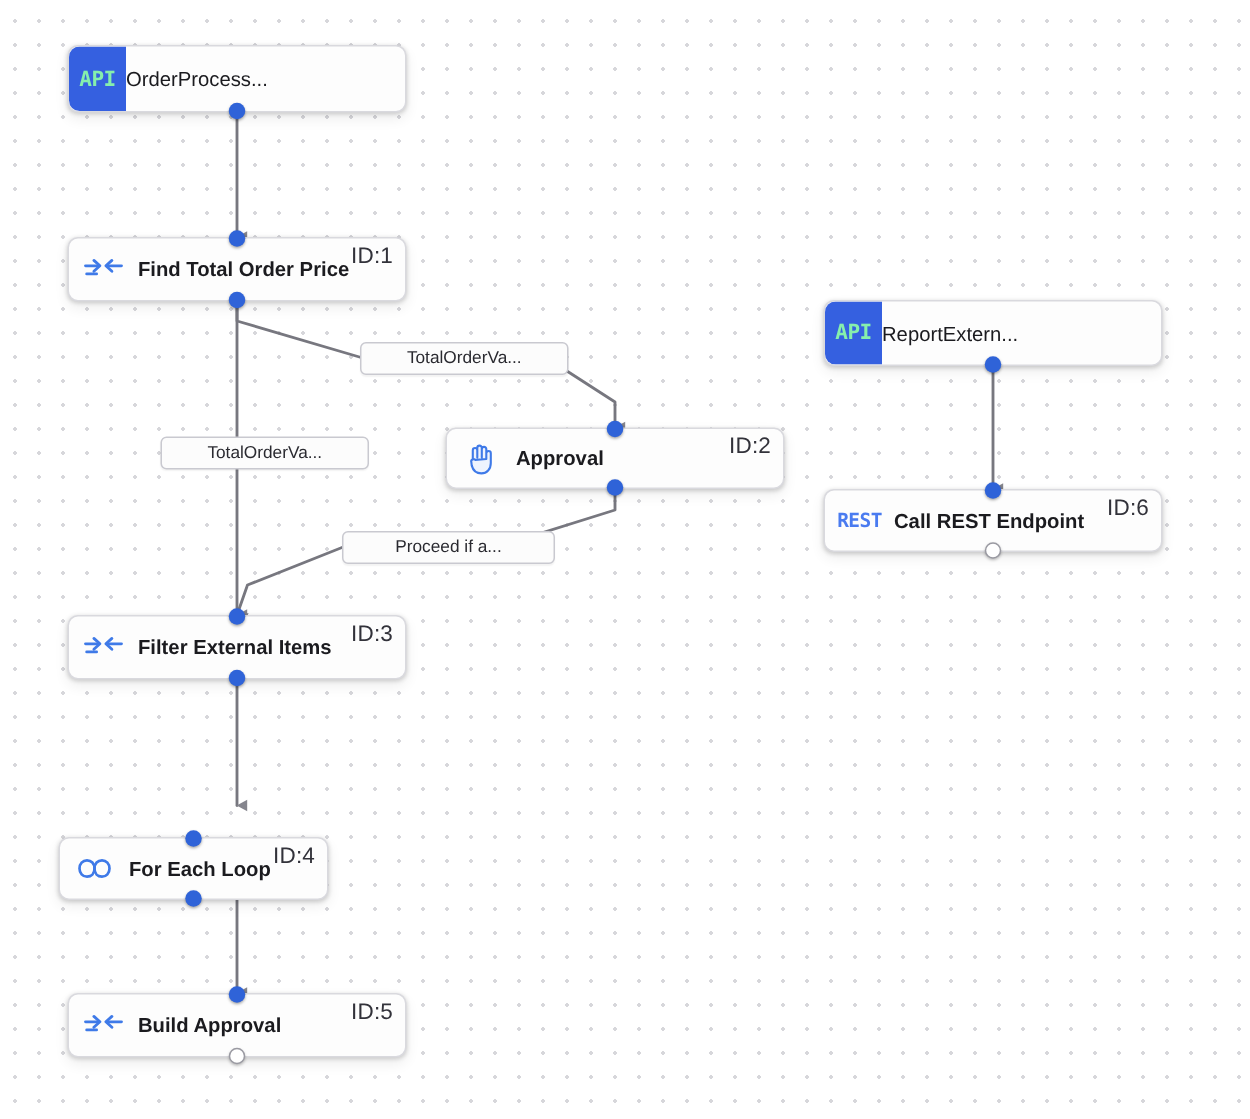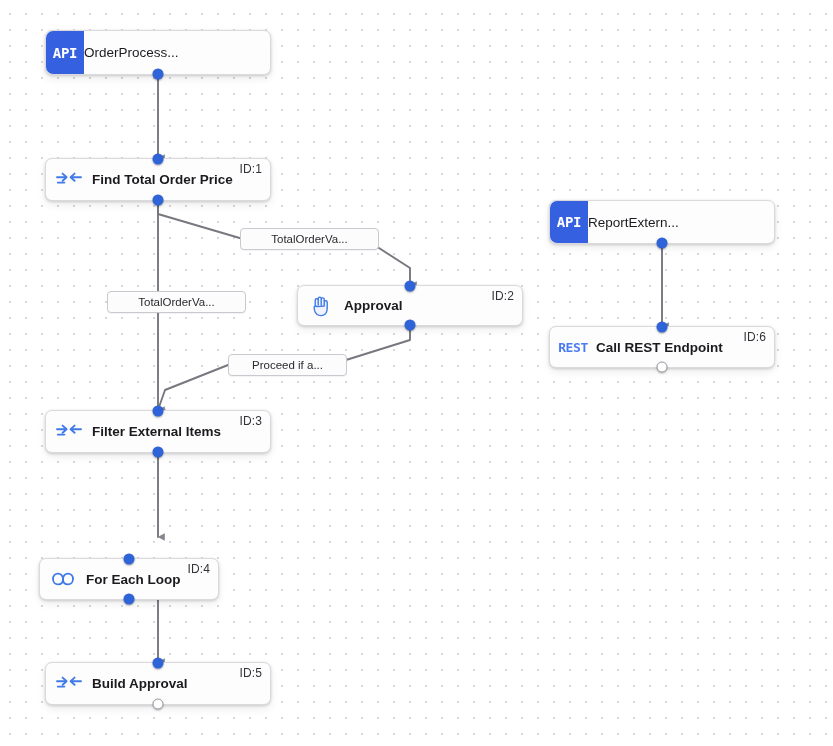--- a/index.html
+++ b/index.html
@@ -48,21 +48,21 @@
   .api-badge {
     width: 38px;
     align-self: stretch;
     background: #3560e0;
     display: flex;
     align-items: center;
     justify-content: center;
     flex: 0 0 38px;
   }
   .api-badge span {
-    color: #ffffff;
+    color: #86efac;
     font-family: "DejaVu Sans Mono", monospace;
     font-size: 14px;
     font-weight: 700;
     letter-spacing: -0.3px;
   }
   .rest-badge {
     width: 46px;
     flex: 0 0 46px;
     display: flex;
     align-items: flex-end;
@@ -91,21 +91,21 @@
     padding-left: 0;
   }
   .node-label.plain {
     font-weight: 400;
     font-size: 13.5px;
   }
   .node-id {
     position: absolute;
     right: 8px;
     top: 3px;
-    font-size: 12px;
+    font-size: 15px;
     color: #32323a;
     letter-spacing: 0.1px;
   }
   .handle {
     position: absolute;
     width: 11px;
     height: 11px;
     border-radius: 50%;
     left: 50%;
     transform: translate(-50%, -50%);
@@ -265,16 +265,16 @@
           <div class="node-label">Call REST Endpoint</div>
         </div>
         <div class="node-id">ID:6</div>
         <div class="handle top filled"></div>
         <div class="handle bottom hollow"></div>
       </div>
     </div>
   <div id="labels-root">
       <div class="edge-label" style="left: 240px; top: 228px; width: 139px;">TotalOrderVa...</div>
       <div class="edge-label" style="left: 107px; top: 291px; width: 139px;">TotalOrderVa...</div>
-      <div class="edge-label" style="left: 228px; top: 354px; width: 119px;">Proceed if a...</div>
+      <div class="edge-label" style="left: 228px; top: 354px; width: 142px;">Proceed if a...</div>
     </div>
 
 </div>
 
 </body></html>

